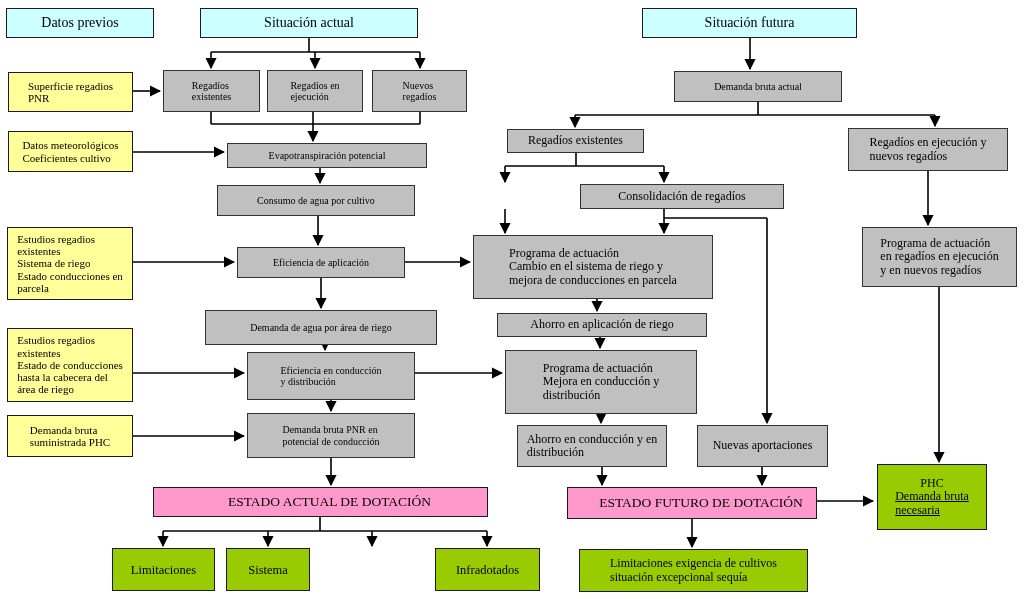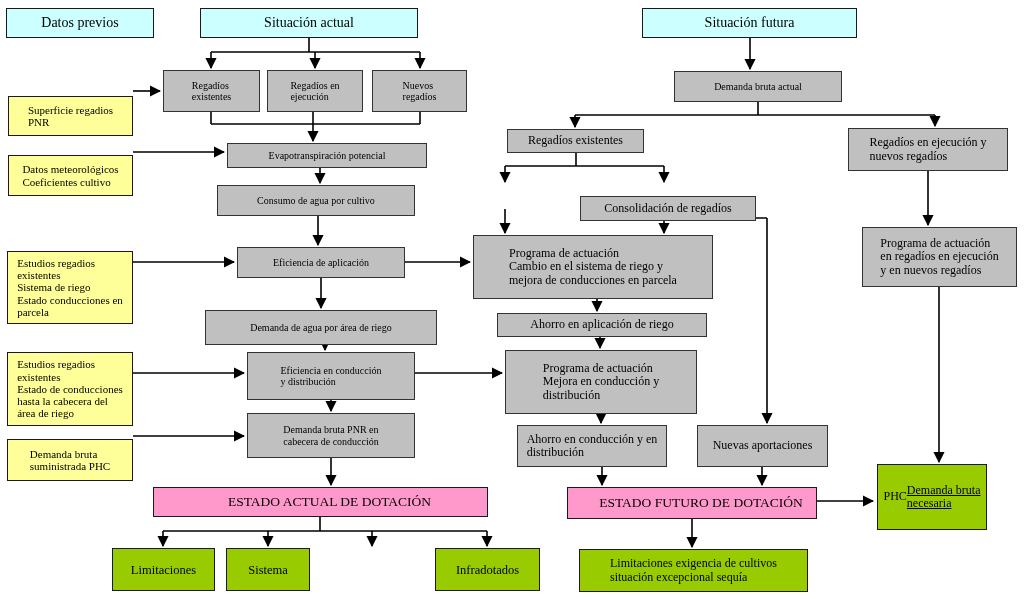--- a/index.html
+++ b/index.html
@@ -10,26 +10,26 @@
   }
   #connectors { position:absolute; left:0; top:0; z-index:1; }
   .box {
     position:absolute; z-index:2; box-sizing:border-box;
     display:flex; align-items:center; justify-content:center;
     text-align:left; font-weight:normal; color:#000;
     border:1.6px solid #1a1a1a; line-height:1.12;
     white-space:pre-line; padding:1px 2px;
   }
   .cyan   { background:var(--header-fill,#ccffff);  font-size:14px; }
-  .yellow { background:var(--input-fill,#ffff99);   font-size:11px;margin-top:24px; }
+  .yellow { background:var(--input-fill,#ffff99);   font-size:11px; }
   .gray   { background:var(--process-fill,#c0c0c0); font-size:10px; border-color:#333; }
   .gray.sm{ font-size:12px; }
   .pink   { background:var(--state-fill,#ff99cc);   font-size:13.5px;padding-left:20px; }
   .green  { background:var(--result-fill,#99cc00);  font-size:12.5px; }
-  .phc-stack { display:flex; flex-direction:row; align-items:center; }
+  .phc-stack { display:flex; flex-direction:column; align-items:center; }
   .u { text-decoration:underline; }
 </style>
 </head>
 <body>
 
 <div id="stage">
 
   <svg id="connectors" width="1024" height="599" aria-hidden="true">
     <defs>
       <marker id="ah" viewBox="0 0 10 10" refX="9" refY="5" markerWidth="7" markerHeight="7" orient="auto">
@@ -117,27 +117,27 @@
 ejecución</div>
   <div class="box gray" style="left:372px;top:70px;width:95px;height:42px">Nuevos
 regadíos</div>
   <div class="box gray" style="left:227px;top:143px;width:200px;height:25px">Evapotranspiración potencial</div>
   <div class="box gray" style="left:217px;top:185px;width:198px;height:31px">Consumo de agua por cultivo</div>
   <div class="box gray" style="left:237px;top:247px;width:168px;height:31px">Eficiencia de aplicación</div>
   <div class="box gray" style="left:205px;top:310px;width:232px;height:35px">Demanda de agua por área de riego</div>
   <div class="box gray" style="left:247px;top:352px;width:168px;height:48px">Eficiencia en conducción
 y distribución</div>
   <div class="box gray" style="left:247px;top:413px;width:168px;height:45px">Demanda bruta PNR en
-cabecera de conducción</div>
+potencial de conducción</div>
 
   <div class="box gray" style="left:674px;top:71px;width:168px;height:31px">Demanda bruta actual</div>
   <div class="box gray sm" style="left:507px;top:129px;width:137px;height:24px">Regadíos existentes</div>
   <div class="box gray sm" style="left:848px;top:128px;width:160px;height:43px">Regadíos en ejecución y
 nuevos regadíos</div>
-  <div class="box gray sm" style="left:580px;top:196px;width:176px;height:25px">Consolidación de regadíos</div>
+  <div class="box gray sm" style="left:580px;top:184px;width:204px;height:25px">Consolidación de regadíos</div>
   <div class="box gray sm" style="left:473px;top:235px;width:240px;height:64px">Programa de actuación
 Cambio en el sistema de riego y
 mejora de conducciones en parcela</div>
   <div class="box gray sm" style="left:497px;top:313px;width:210px;height:24px">Ahorro en aplicación de riego</div>
   <div class="box gray sm" style="left:505px;top:350px;width:192px;height:64px">Programa de actuación
 Mejora en conducción y
 distribución</div>
   <div class="box gray sm" style="left:517px;top:425px;width:150px;height:42px">Ahorro en conducción y en
 distribución</div>
   <div class="box gray sm" style="left:697px;top:425px;width:131px;height:42px">Nuevas aportaciones</div>

